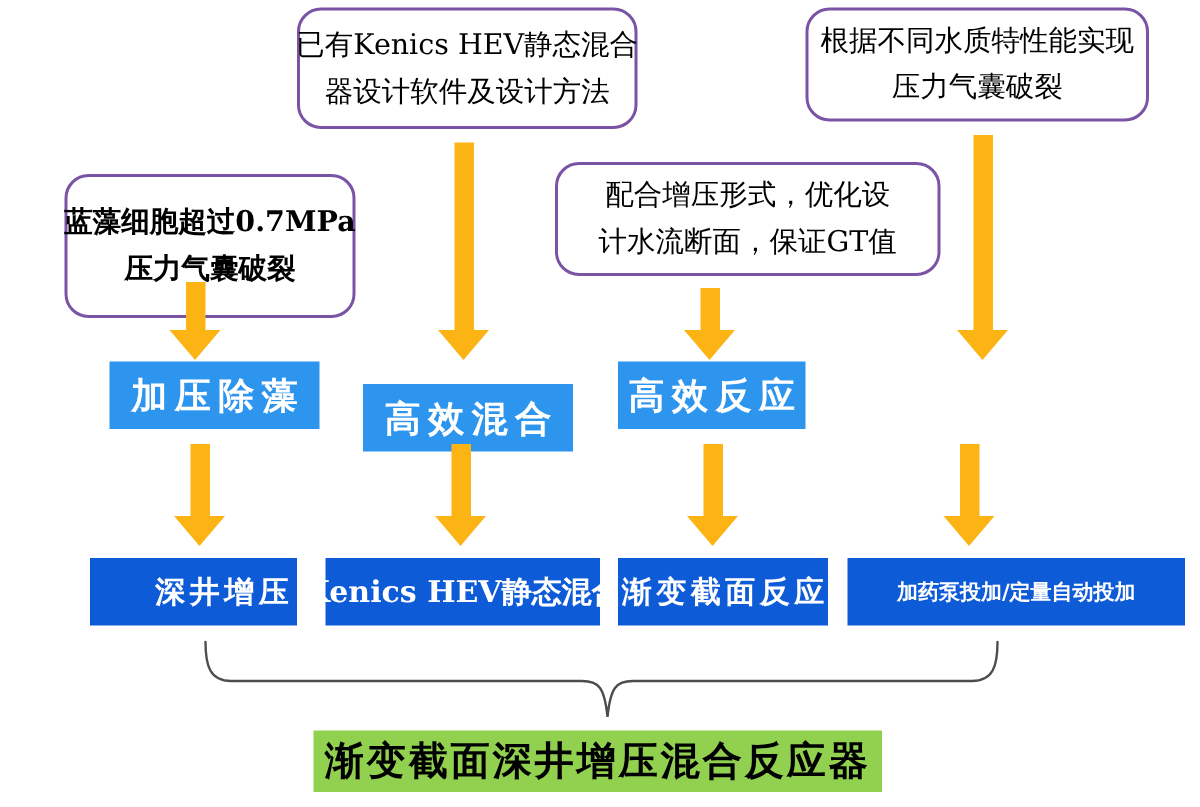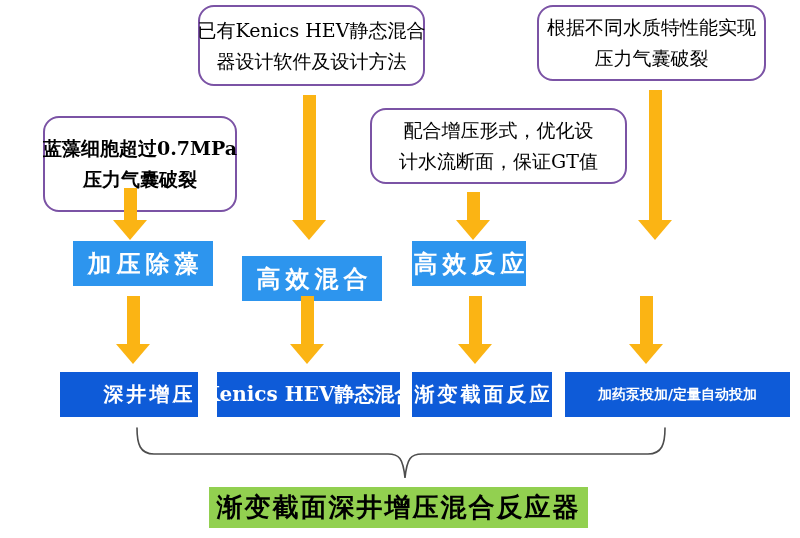--- a/index.html
+++ b/index.html
@@ -93,21 +93,21 @@
     <div class="stem"></div>
     <div class="head"></div>
   </div>
   <div class="arrow" style="left:638px;top:90px;height:150px;">
     <div class="stem"></div>
     <div class="head"></div>
   </div>
 
   <div class="fbox" style="left:73px;top:241px;width:140px;">加压除藻</div>
   <div class="fbox" style="left:242px;top:256px;width:140px;">高效混合</div>
-  <div class="fbox" style="left:412px;top:241px;width:114px;">高效反应</div>
+  <div class="fbox" style="left:412px;top:241px;width:125px;">高效反应</div>
 
   <div class="arrow" style="left:116px;top:296px;height:68px;">
     <div class="stem"></div>
     <div class="head"></div>
   </div>
   <div class="arrow" style="left:290px;top:296px;height:68px;">
     <div class="stem"></div>
     <div class="head"></div>
   </div>
   <div class="arrow" style="left:458px;top:296px;height:68px;">

